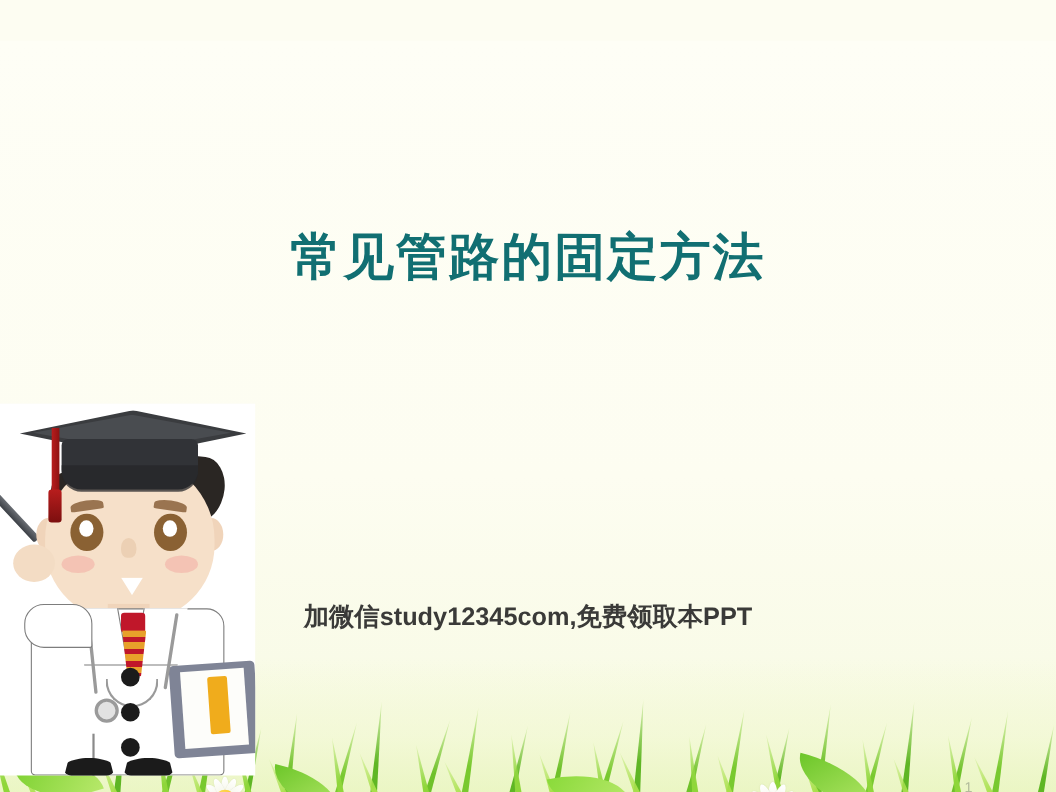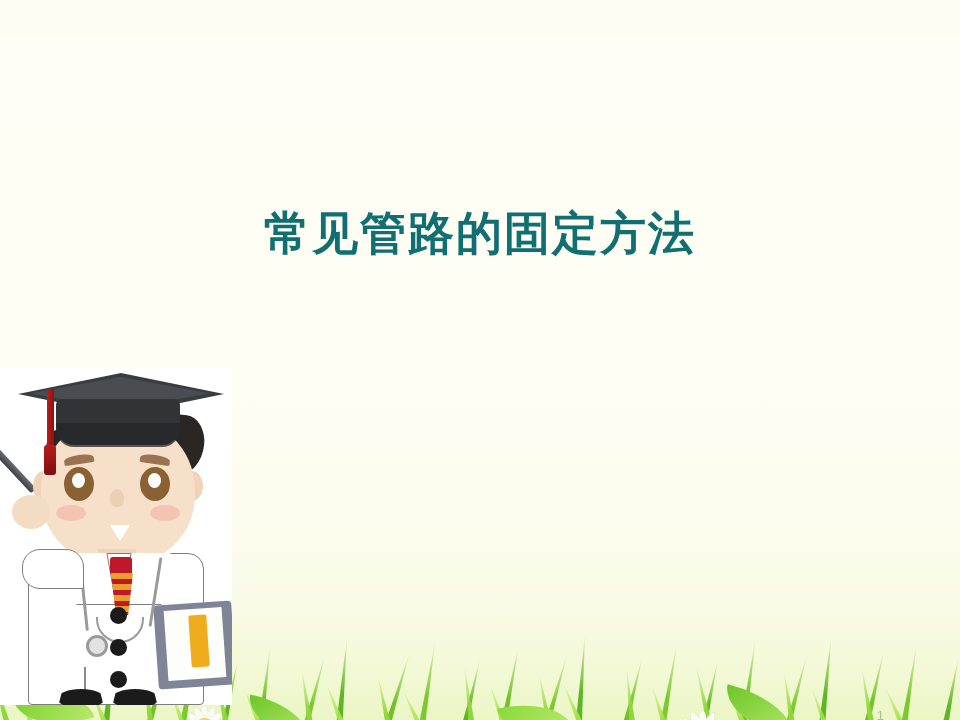--- a/index.html
+++ b/index.html
@@ -195,20 +195,21 @@
 </style>
 </head>
 <body>
 
 <div class="slide" style="background-color: rgb(253, 253, 242);">
 
   <div class="title-block">
     <div class="title-line1" style="color: rgb(17, 111, 114);">常见管路的固定方法</div>
   </div>
 
+  <div class="subtitle" style="color: rgb(58, 58, 56);">加微信study12345com,免费领取本PPT</div>
 
   <div class="grass-layer">
     <div class="grass-haze"></div>
     <div id="blades-host">
         <div class="blade" style="left: 14px; width: 9px; height: 96px; transform: rotate(-16deg); background: linear-gradient(to top, rgb(143, 214, 58) 0%, rgb(143, 214, 58) 55%, rgba(200, 235, 140, 0.35) 100%); clip-path: polygon(50% 0%, 100% 88%, 62% 100%, 38% 100%, 0% 88%);"></div>
         <div class="blade" style="left: 30px; width: 8px; height: 118px; transform: rotate(8deg); background: linear-gradient(to top, rgb(111, 193, 42) 0%, rgb(111, 193, 42) 55%, rgba(200, 235, 140, 0.35) 100%); clip-path: polygon(50% 0%, 100% 88%, 62% 100%, 38% 100%, 0% 88%);"></div>
         <div class="blade" style="left: 46px; width: 10px; height: 78px; transform: rotate(-26deg); background: linear-gradient(to top, rgb(168, 224, 74) 0%, rgb(168, 224, 74) 55%, rgba(200, 235, 140, 0.35) 100%); clip-path: polygon(50% 0%, 100% 88%, 62% 100%, 38% 100%, 0% 88%);"></div>
         <div class="blade" style="left: 62px; width: 8px; height: 108px; transform: rotate(14deg); background: linear-gradient(to top, rgb(121, 201, 47) 0%, rgb(121, 201, 47) 55%, rgba(200, 235, 140, 0.35) 100%); clip-path: polygon(50% 0%, 100% 88%, 62% 100%, 38% 100%, 0% 88%);"></div>
         <div class="blade" style="left: 80px; width: 9px; height: 88px; transform: rotate(-10deg); background: linear-gradient(to top, rgb(143, 214, 58) 0%, rgb(143, 214, 58) 55%, rgba(200, 235, 140, 0.35) 100%); clip-path: polygon(50% 0%, 100% 88%, 62% 100%, 38% 100%, 0% 88%);"></div>
         <div class="blade" style="left: 98px; width: 8px; height: 124px; transform: rotate(6deg); background: linear-gradient(to top, rgb(95, 182, 36) 0%, rgb(95, 182, 36) 55%, rgba(200, 235, 140, 0.35) 100%); clip-path: polygon(50% 0%, 100% 88%, 62% 100%, 38% 100%, 0% 88%);"></div>

